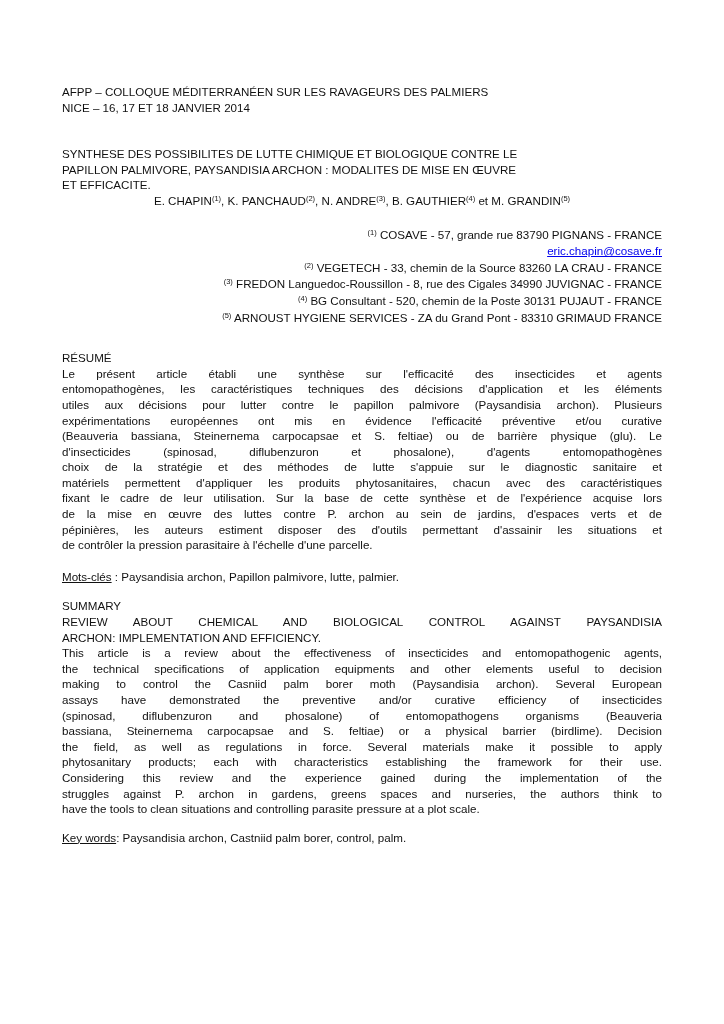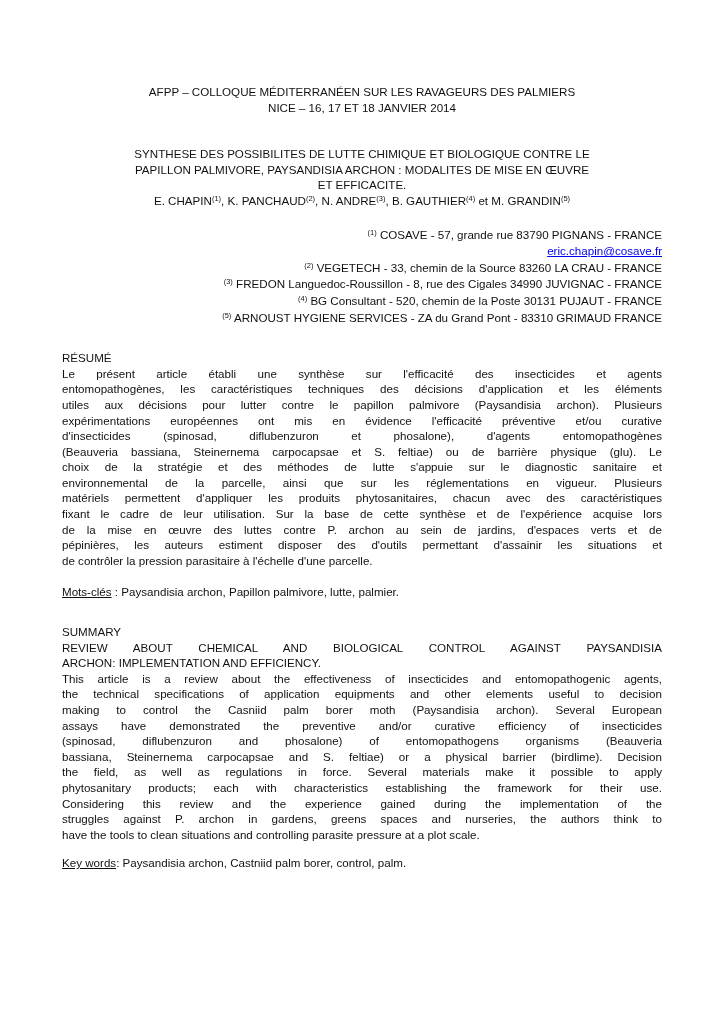--- a/index.html
+++ b/index.html
@@ -10,40 +10,40 @@
     margin: 0 auto;
     background: #ffffff;
     color: #111111;
     font-family: "Liberation Sans", sans-serif;
     font-size: 11.6px;
     line-height: 15.6px;
     box-sizing: border-box;
     padding: 84px 62px 0 62px;
     overflow: hidden;
   }
-  .center { text-align: center; }
+  .center { }
   .bold { font-weight: normal; }
   .u { text-decoration: underline; }
   sup.ref {
     font-size: 7.5px;
     line-height: 0;
     vertical-align: 4.5px;
   }
   .title-block { margin-top: 31px; }
   .authors-line { text-align: center; }
   .affiliations { margin-top: 18px; line-height: 16.6px; text-align: right; }
   .email {
     color: #0000EE;
     text-decoration: underline;
     cursor: pointer;
     margin-left: 16px;
   }
   .resume-section { margin-top: 24px; }
   .keywords-line { margin-top: 16px; }
-  .summary-section { margin-top: 24px; }
+  .summary-section { margin-top: 14px; }
   .keywords-line-2 { margin-top: 13px; }
   .jline { text-align: justify; text-align-last: justify; }
   .jline.last { text-align-last: left; }
 </style>
 </head>
 <body>
 
 <div class="page">
 
   <div class="conference-header">
@@ -70,24 +70,23 @@
     <div><sup class="ref">(5)</sup><span> ARNOUST HYGIENE SERVICES - ZA du Grand Pont - 83310 GRIMAUD FRANCE</span></div>
   </div>
 
   <div class="resume-section">
     <div>RÉSUMÉ</div>
     <div>
         <div class="jline">Le présent article établi une synthèse sur l'efficacité des insecticides et agents</div>
         <div class="jline">entomopathogènes, les caractéristiques techniques des décisions d'application et les éléments</div>
         <div class="jline">utiles aux décisions pour lutter contre le papillon palmivore (Paysandisia archon). Plusieurs</div>
         <div class="jline">expérimentations européennes ont mis en évidence l'efficacité préventive et/ou curative</div>
+        <div class="jline">(Beauveria bassiana, Steinernema carpocapsae et S. feltiae) ou de barrière physique (glu). Le</div>
         <div class="jline">d'insecticides (spinosad, diflubenzuron et phosalone), d'agents entomopathogènes</div>
-        <div class="jline">(Beauveria bassiana, Steinernema carpocapsae et S. feltiae) ou de barrière physique (glu). Le</div>
         <div class="jline">choix de la stratégie et des méthodes de lutte s'appuie sur le diagnostic sanitaire et</div>
-        <div class="jline">environnemental de la parcelle, ainsi que sur les réglementations en vigueur. Plusieurs</div>
         <div class="jline">matériels permettent d'appliquer les produits phytosanitaires, chacun avec des caractéristiques</div>
         <div class="jline">fixant le cadre de leur utilisation. Sur la base de cette synthèse et de l'expérience acquise lors</div>
         <div class="jline">de la mise en œuvre des luttes contre P. archon au sein de jardins, d'espaces verts et de</div>
         <div class="jline">pépinières, les auteurs estiment disposer des d'outils permettant d'assainir les situations et</div>
         <div class="jline last">de contrôler la pression parasitaire à l'échelle d'une parcelle.</div>
       </div>
     <div class="keywords-line"><span class="u">Mots-clés</span><span> : Paysandisia archon, Papillon palmivore, lutte, palmier.</span></div>
   </div>
 
   <div class="summary-section">

